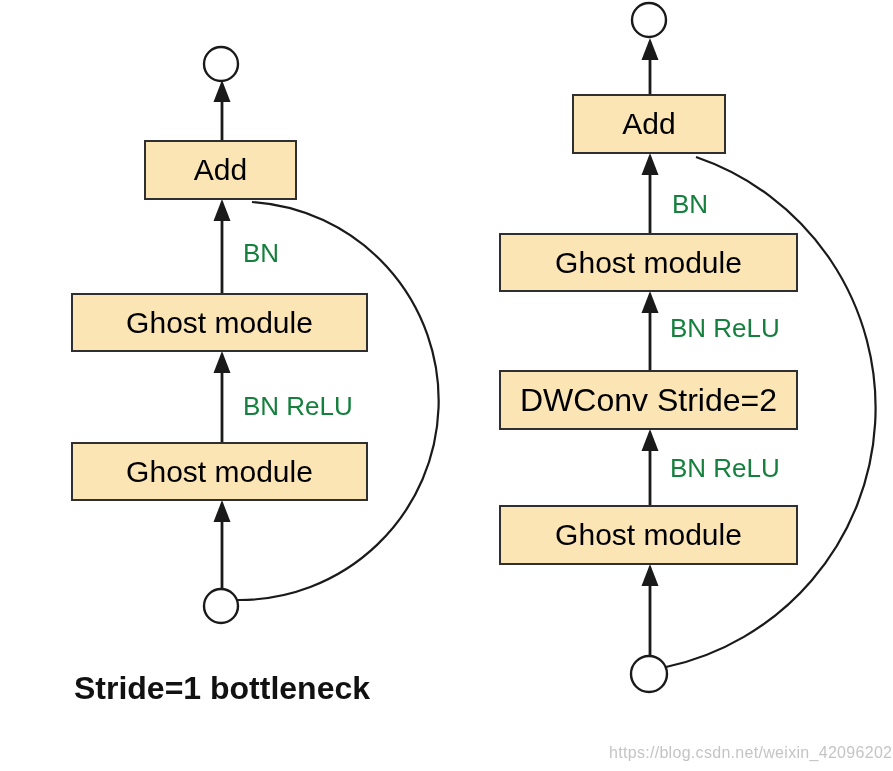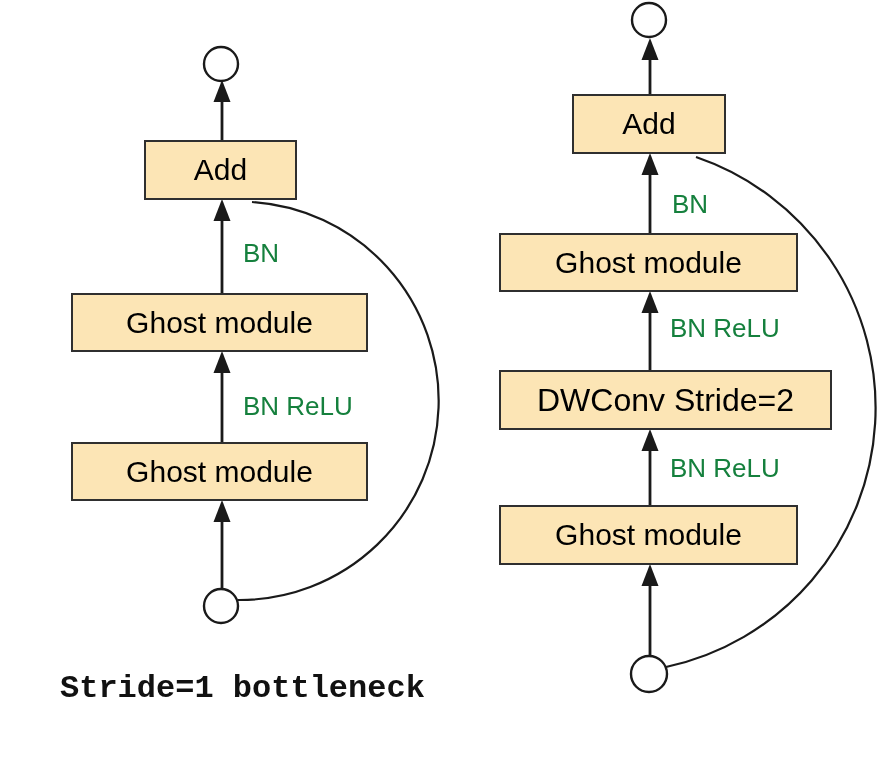--- a/index.html
+++ b/index.html
@@ -107,25 +107,26 @@
       <circle cx="649" cy="674" r="18"></circle>
     </g>
   </svg>
 
   <div class="box" style="left:144px; top:140px; width:153px; height:60px;">Add</div>
   <div class="box" style="left:71px; top:293px; width:297px; height:59px;">Ghost module</div>
   <div class="box" style="left:71px; top:442px; width:297px; height:59px;">Ghost module</div>
 
   <div class="box" style="left:572px; top:94px; width:154px; height:60px;">Add</div>
   <div class="box" style="left:499px; top:233px; width:299px; height:59px;">Ghost module</div>
-  <div class="box wide-text" style="left:499px; top:370px; width:333px; height:60px;">DWConv Stride=2</div>
+  <div class="box wide-text" style="left:499px; top:370px; width:299px; height:60px;">DWConv Stride=2</div>
   <div class="box" style="left:499px; top:505px; width:299px; height:60px;">Ghost module</div>
 
   <div class="edge-label" style="left:243px; top:238px;">BN</div>
   <div class="edge-label" style="left:243px; top:391px;">BN ReLU</div>
   <div class="edge-label" style="left:672px; top:189px;">BN</div>
   <div class="edge-label" style="left:670px; top:313px;">BN ReLU</div>
   <div class="edge-label" style="left:670px; top:453px;">BN ReLU</div>
 
-  <div class="caption" style="left:60px; top:670px; width:324px;font-family:Liberation Mono, monospace;">Stride=1 bottleneck</div>
+  <div class="caption" style="left:60px; top:670px; width:324px;">Stride=1 bottleneck</div>
 
+  <div class="watermark" style="left:609px; top:744px;">https://blog.csdn.net/weixin_42096202</div>
 
 </div>
 
 </body></html>

